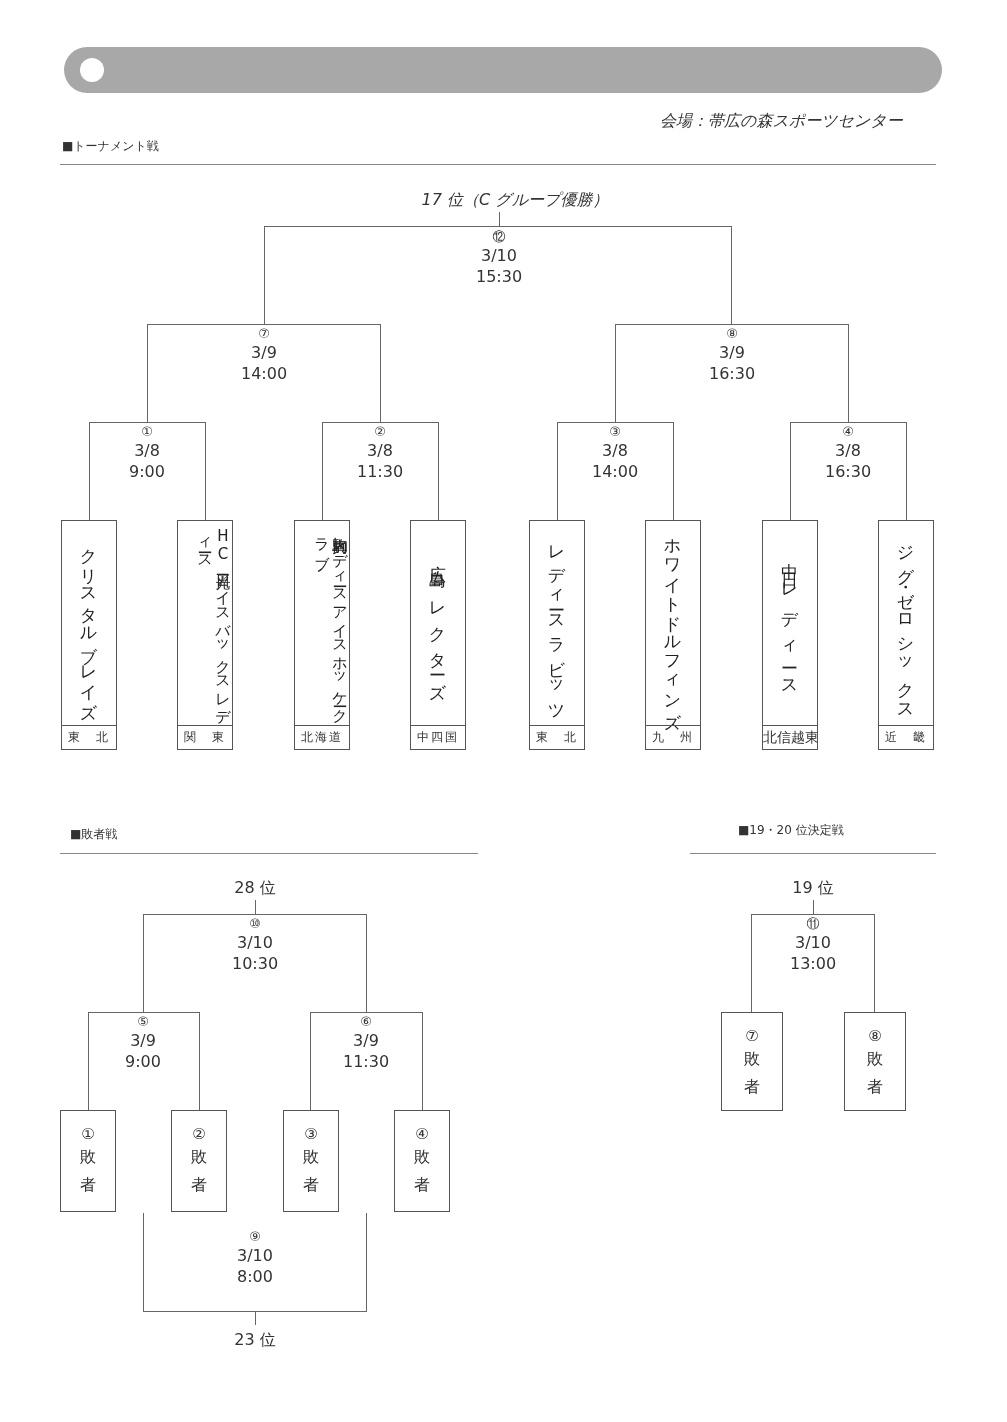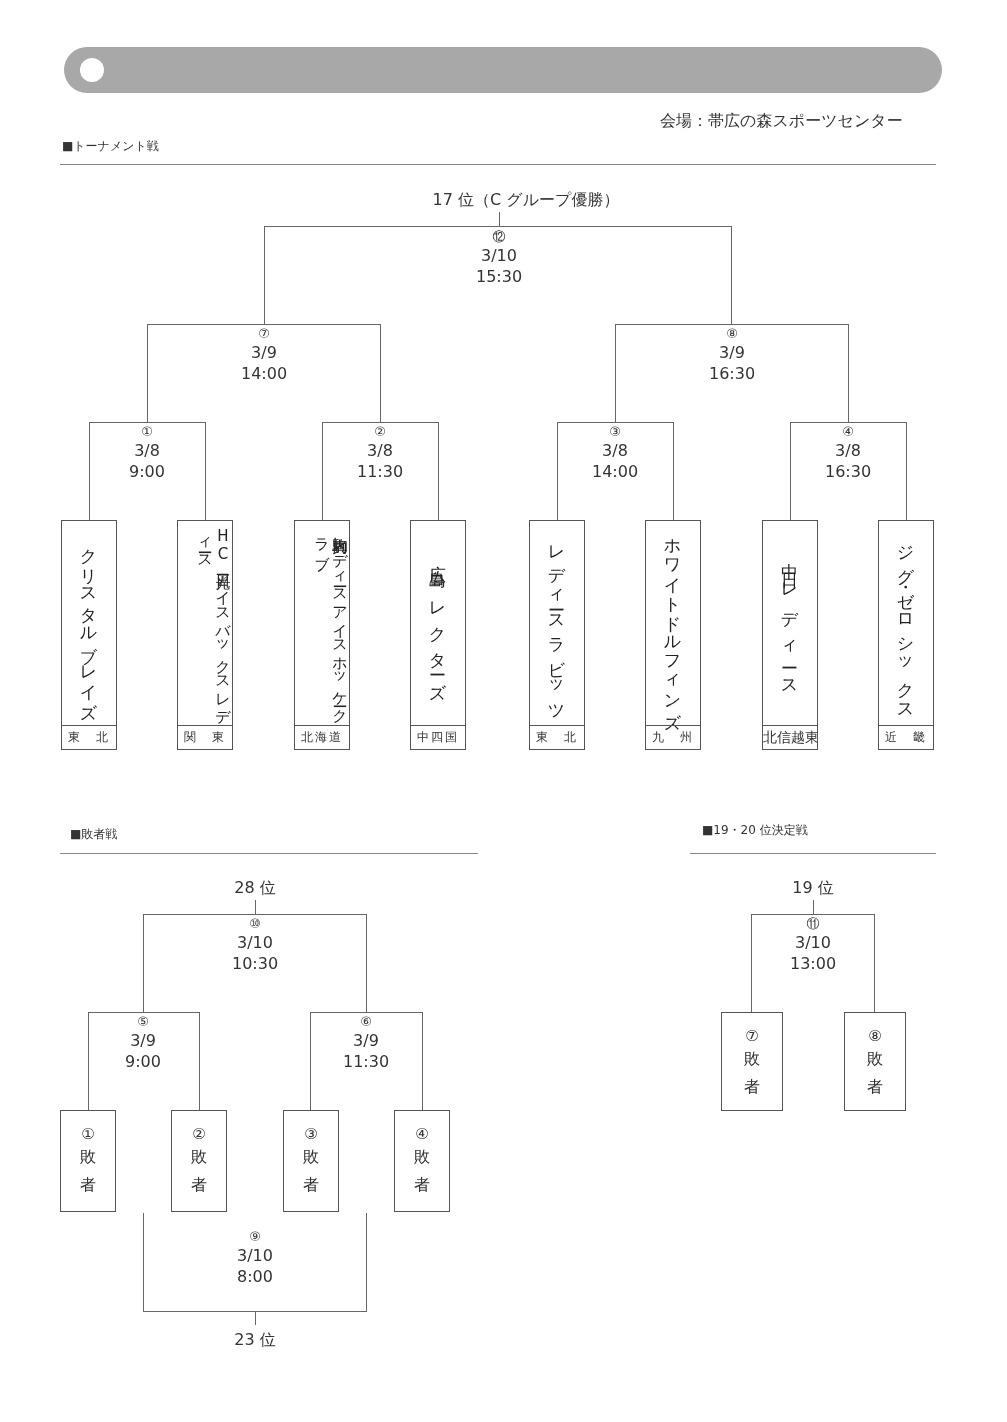--- a/index.html
+++ b/index.html
@@ -7,21 +7,21 @@
          font-family:"DejaVu Sans", sans-serif; color:#333; }
   .banner { position:absolute; left:64px; top:47px; width:878px; height:46px;
             background:#a8a8a8; border-radius:23px; }
   .banner-dot { position:absolute; left:16px; top:11px; width:24px; height:24px;
                 border-radius:50%; background:#fff; }
   .banner-title { position:absolute; left:58px; top:3px; font-size:30px; color:#fff;
                   line-height:40px; letter-spacing:1px; }
   .abs { position:absolute; }
   .sec-title { font-size:12px; color:#333; white-space:nowrap; }
   .rule { position:absolute; height:1px; background:#888; }
-  .venue { font-size:16px; color:#333; white-space:nowrap; }
+  .venue { font-size:16px; color:#333; white-space:nowrap;font-style:italic; }
   .line { position:absolute; background:#666; }
   .lbl { position:absolute; text-align:center; font-size:16px; line-height:21px; color:#333; transform:translateX(-50%); white-space:nowrap; }
   .lbl .num { font-size:13px; display:block; line-height:16px; }
   .rank { position:absolute; font-size:16px; transform:translateX(-50%); white-space:nowrap; color:#333; }
   .team { position:absolute; width:56px; height:230px; border:1px solid #555; background:#fff; box-sizing:border-box; }
   .team-name { position:absolute; left:0; right:0; top:6px; height:194px;
                writing-mode:vertical-rl; text-orientation:upright;
                font-size:17px; line-height:20px; display:flex; align-items:center; justify-content:center; color:#222; }
   .team-region { position:absolute; left:0; right:0; bottom:0; height:23px; border-top:1px solid #555;
                  font-size:12px; line-height:22px; text-align:center; color:#333; letter-spacing:2px; white-space:nowrap; overflow:hidden; }
@@ -35,21 +35,21 @@
 <body>
 
 <div class="banner">
   <div class="banner-dot"></div>
 </div>
 <div class="abs venue" style="left:660px; top:111px;">会場：帯広の森スポーツセンター</div>
 
 <div class="abs sec-title" style="left:62px; top:138px;">■トーナメント戦</div>
 <div class="rule" style="left:60px; top:164px; width:876px;"></div>
 
-<div class="rank" style="left:526px; top:190px;">17 位（C グループ優勝）</div>
+<div class="rank" style="left:515px; top:190px;font-style:italic;">17 位（C グループ優勝）</div>
 
 <div class="line" style="left:499px; top:212px; width:1px; height:15px;"></div>
 <div class="line" style="left:264px; top:226px; width:468px; height:1px;"></div>
 <div class="line" style="left:264px; top:226px; width:1px; height:99px;"></div>
 <div class="line" style="left:731px; top:226px; width:1px; height:99px;"></div>
 <div class="lbl" style="left:499px; top:229px;">
   <span class="num">⑫</span>
   <span style="display:block">3/10</span>
   <span style="display:block">15:30</span>
 </div>
@@ -198,21 +198,21 @@
 <div class="line" style="left:366px; top:1213px; width:1px; height:98px;"></div>
 <div class="line" style="left:143px; top:1311px; width:224px; height:1px;"></div>
 <div class="line" style="left:255px; top:1311px; width:1px; height:14px;"></div>
 <div class="lbl" style="left:255px; top:1229px;">
   <span class="num">⑨</span>
   <span style="display:block">3/10</span>
   <span style="display:block">8:00</span>
 </div>
 <div class="rank" style="left:255px; top:1330px;">23 位</div>
 
-<div class="abs sec-title" style="left:702px; top:822px;text-align:right;">■19・20 位決定戦</div>
+<div class="abs sec-title" style="left:738px; top:822px;text-align:right;">■19・20 位決定戦</div>
 <div class="rule" style="left:690px; top:853px; width:246px;"></div>
 
 <div class="rank" style="left:813px; top:878px;">19 位</div>
 <div class="line" style="left:813px; top:900px; width:1px; height:15px;"></div>
 <div class="line" style="left:751px; top:914px; width:124px; height:1px;"></div>
 <div class="line" style="left:751px; top:914px; width:1px; height:99px;"></div>
 <div class="line" style="left:874px; top:914px; width:1px; height:99px;"></div>
 <div class="lbl" style="left:813px; top:916px;">
   <span class="num">⑪</span>
   <span style="display:block">3/10</span>

